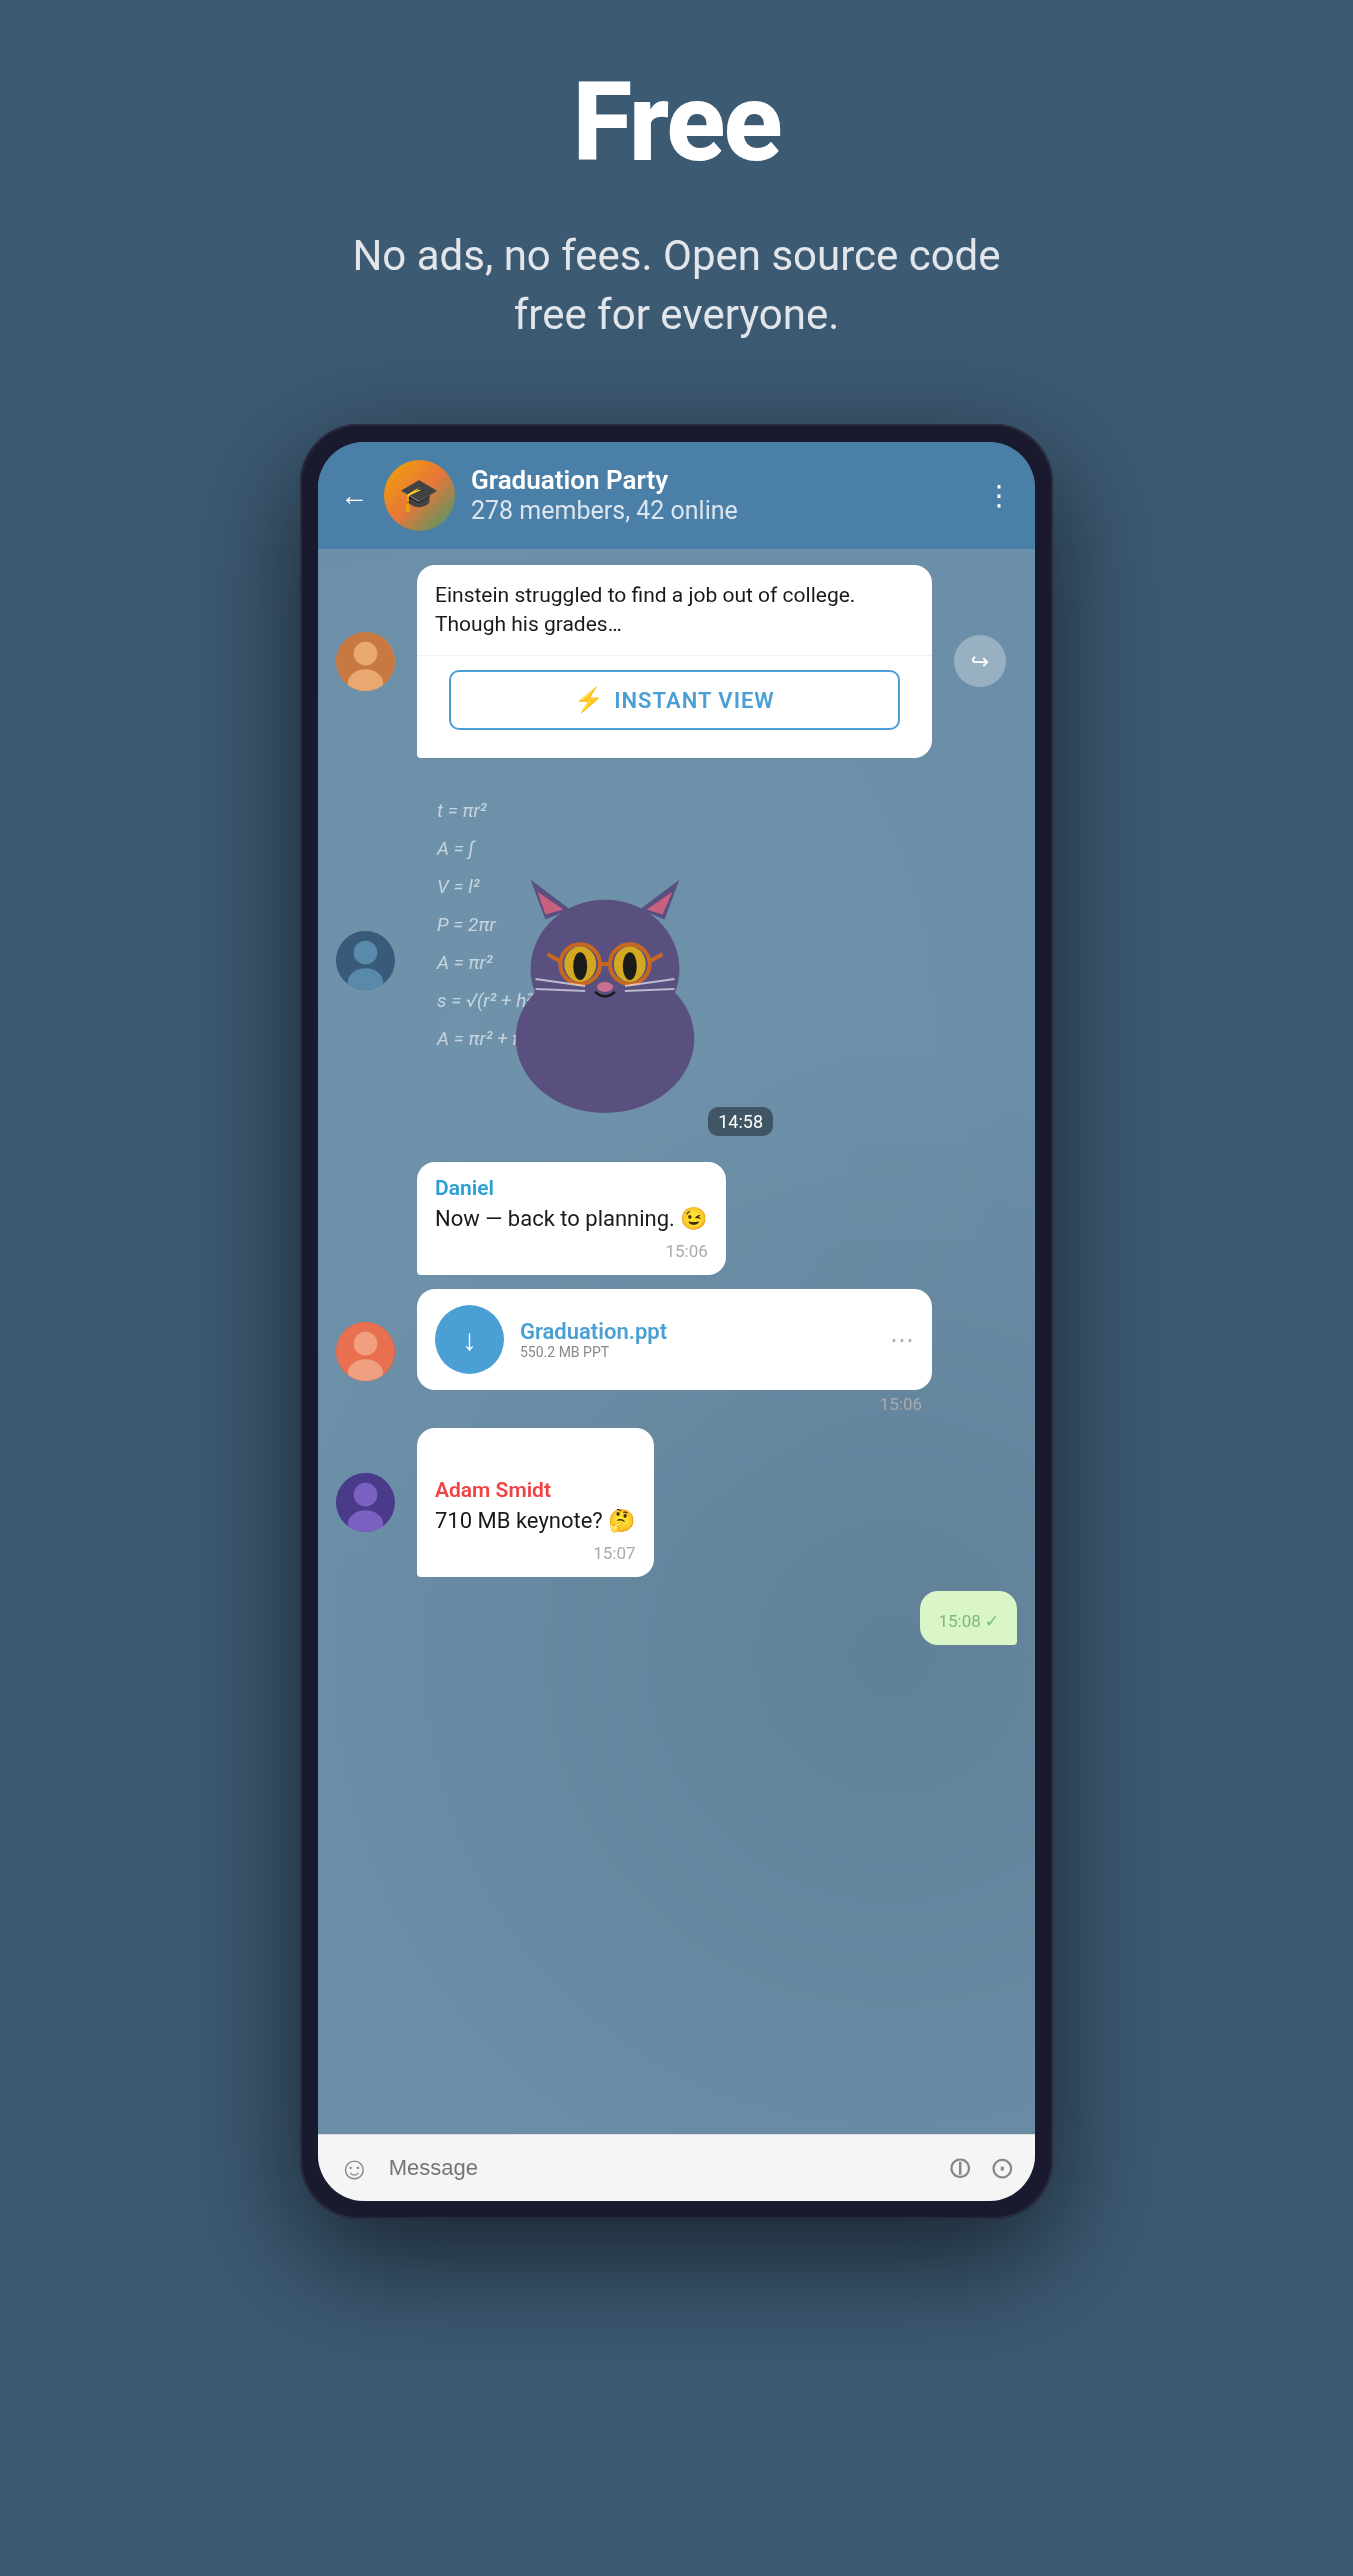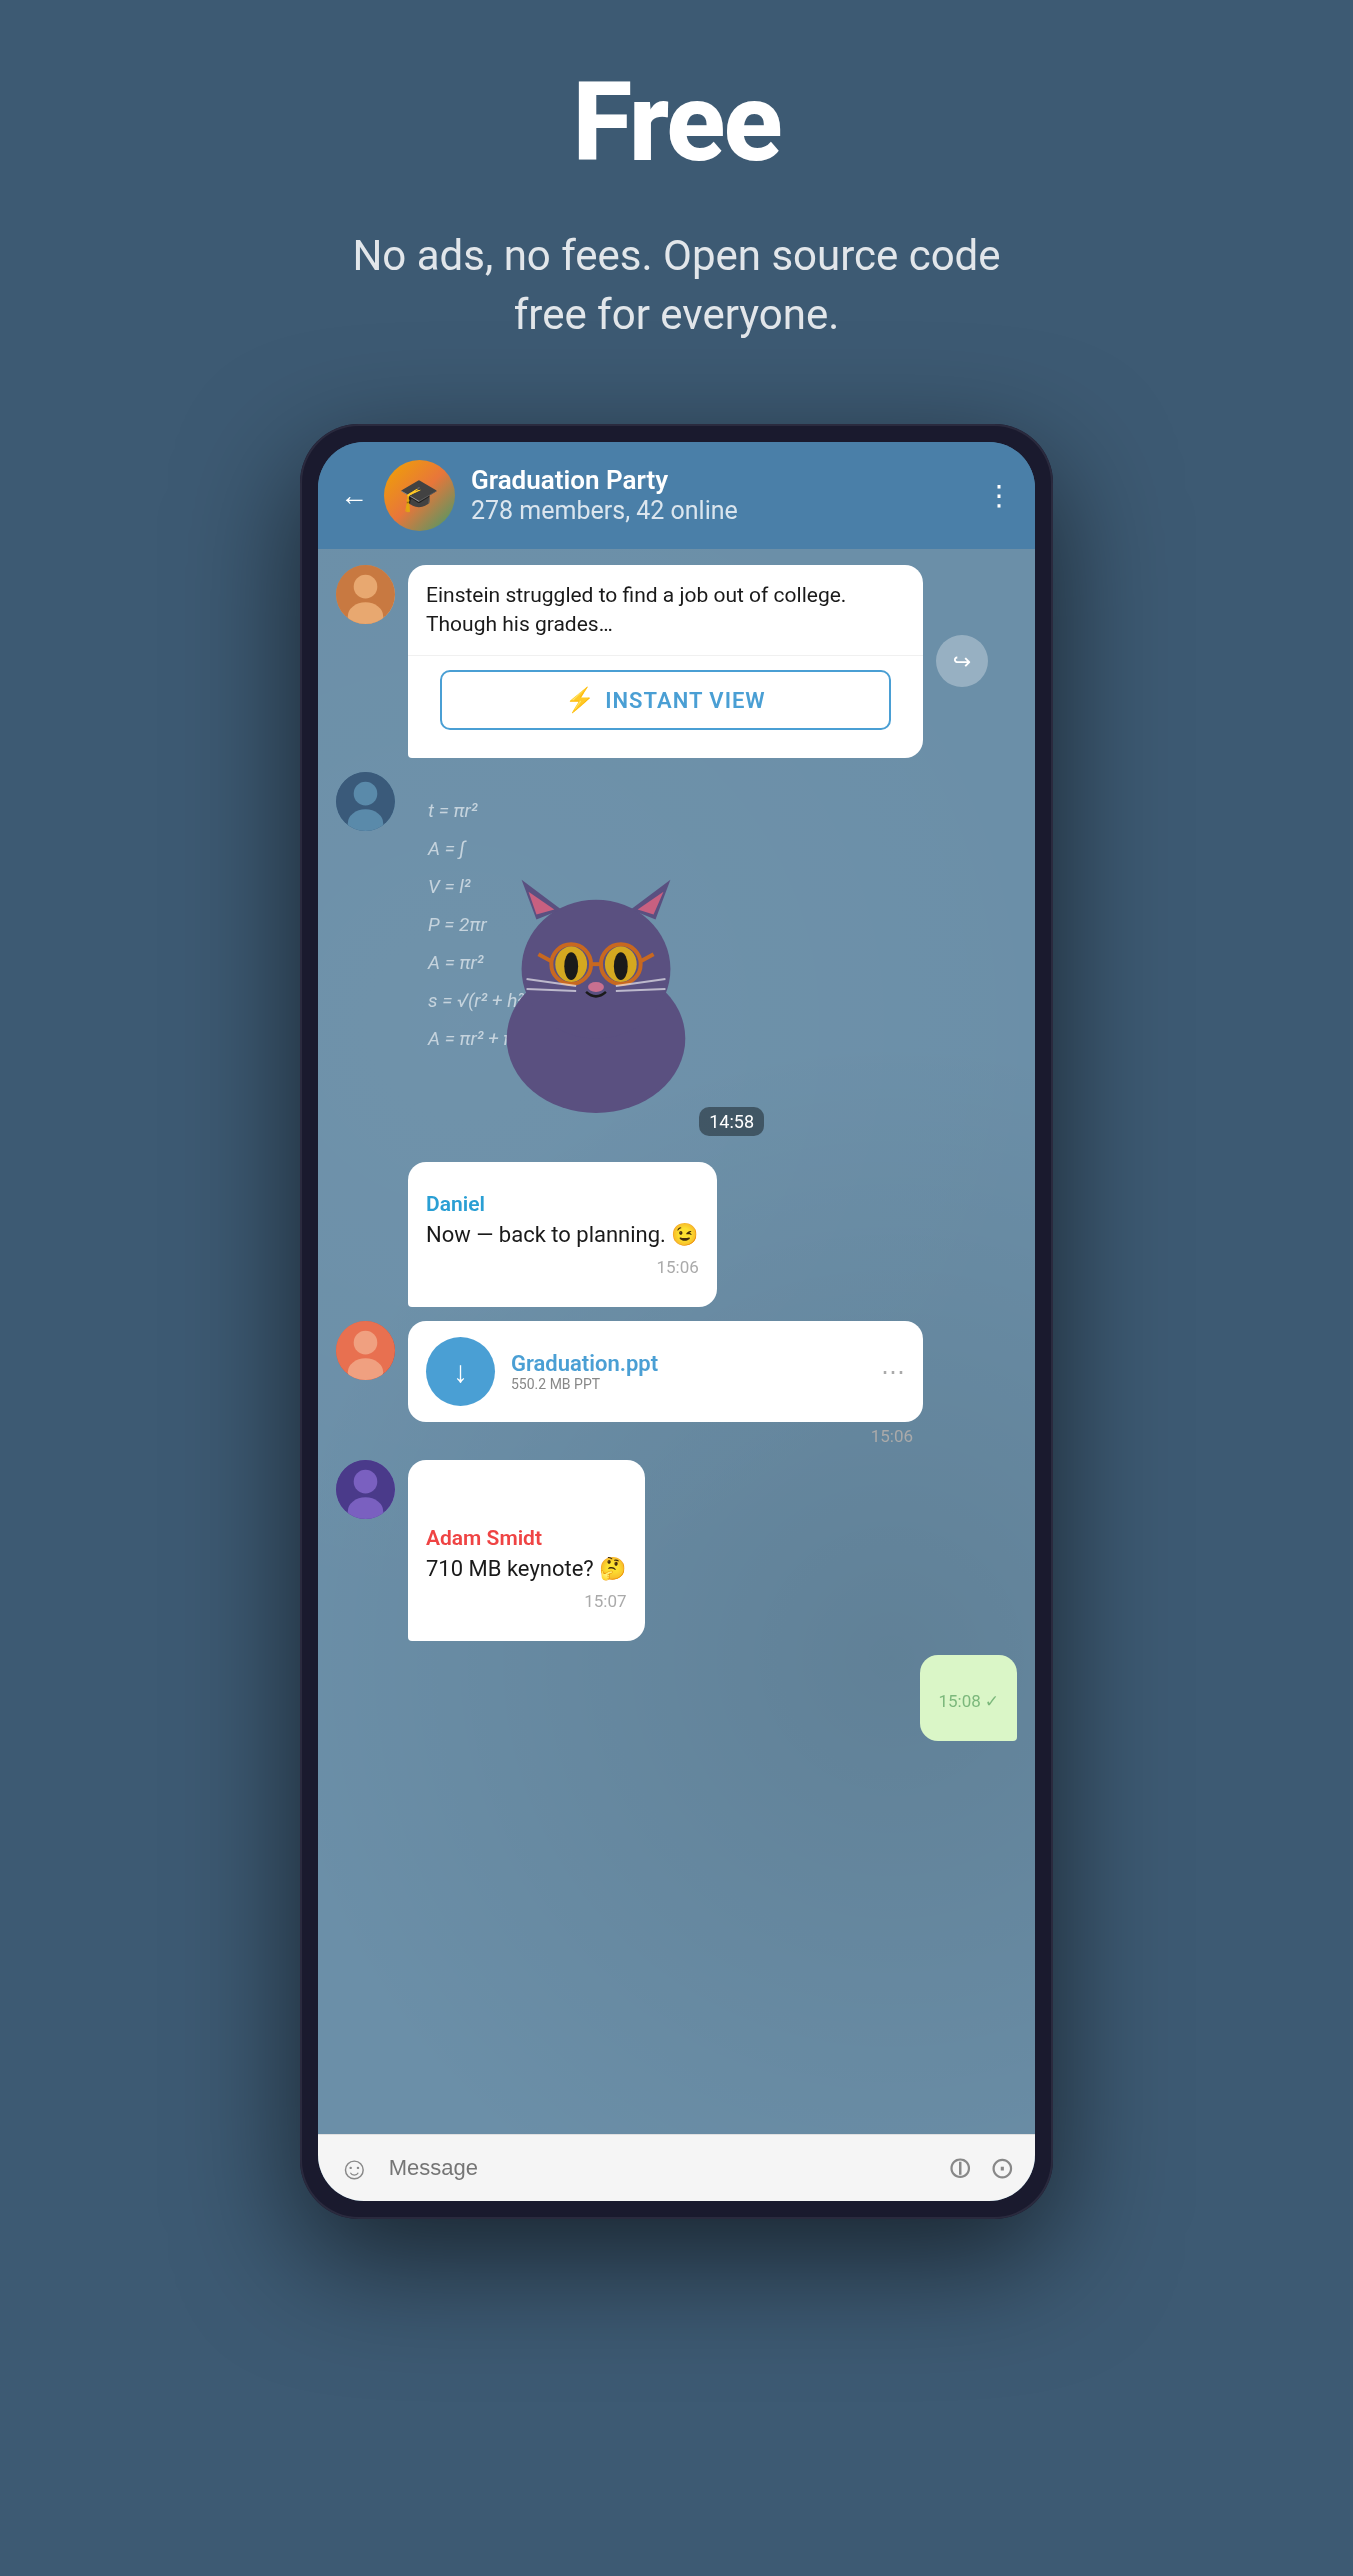--- a/index.html
+++ b/index.html
@@ -108,23 +108,23 @@
         radial-gradient(circle at 20% 30%, rgba(255,255,255,0.03) 0%, transparent 50%),
         radial-gradient(circle at 80% 70%, rgba(0,0,0,0.1) 0%, transparent 50%);
       padding: 16px 18px 0 18px;
       min-height: 1585px;
       position: relative;
     }
 
     
     .message-row {
       display: flex;
-      align-items: flex-start;
+      align-items: center;
       margin-bottom: 14px;
-      gap: 13px;
+      gap: 22px;
     }
 
     .message-row.own {
       justify-content: flex-end;
     }
 
     .user-avatar {
       width: 59px;
       height: 59px;
       border-radius: 50%;
@@ -145,21 +145,21 @@
     .avatar-img-3 {
       background: linear-gradient(135deg, #e87050, #c84030);
     }
     .avatar-img-4 {
       background: linear-gradient(135deg, #4a3a8a, #7a60c0);
     }
 
     .message-bubble {
       background: #ffffff;
       border-radius: 18px 18px 18px 4px;
-      padding: 30px 18px;
+      padding: 14px 18px;
       max-width: 515px;
       position: relative;
     }
 
     .message-bubble.own-bubble {
       background: #daf6c7;
       border-radius: 18px 18px 4px 18px;
     }
 
     .bubble-text {

